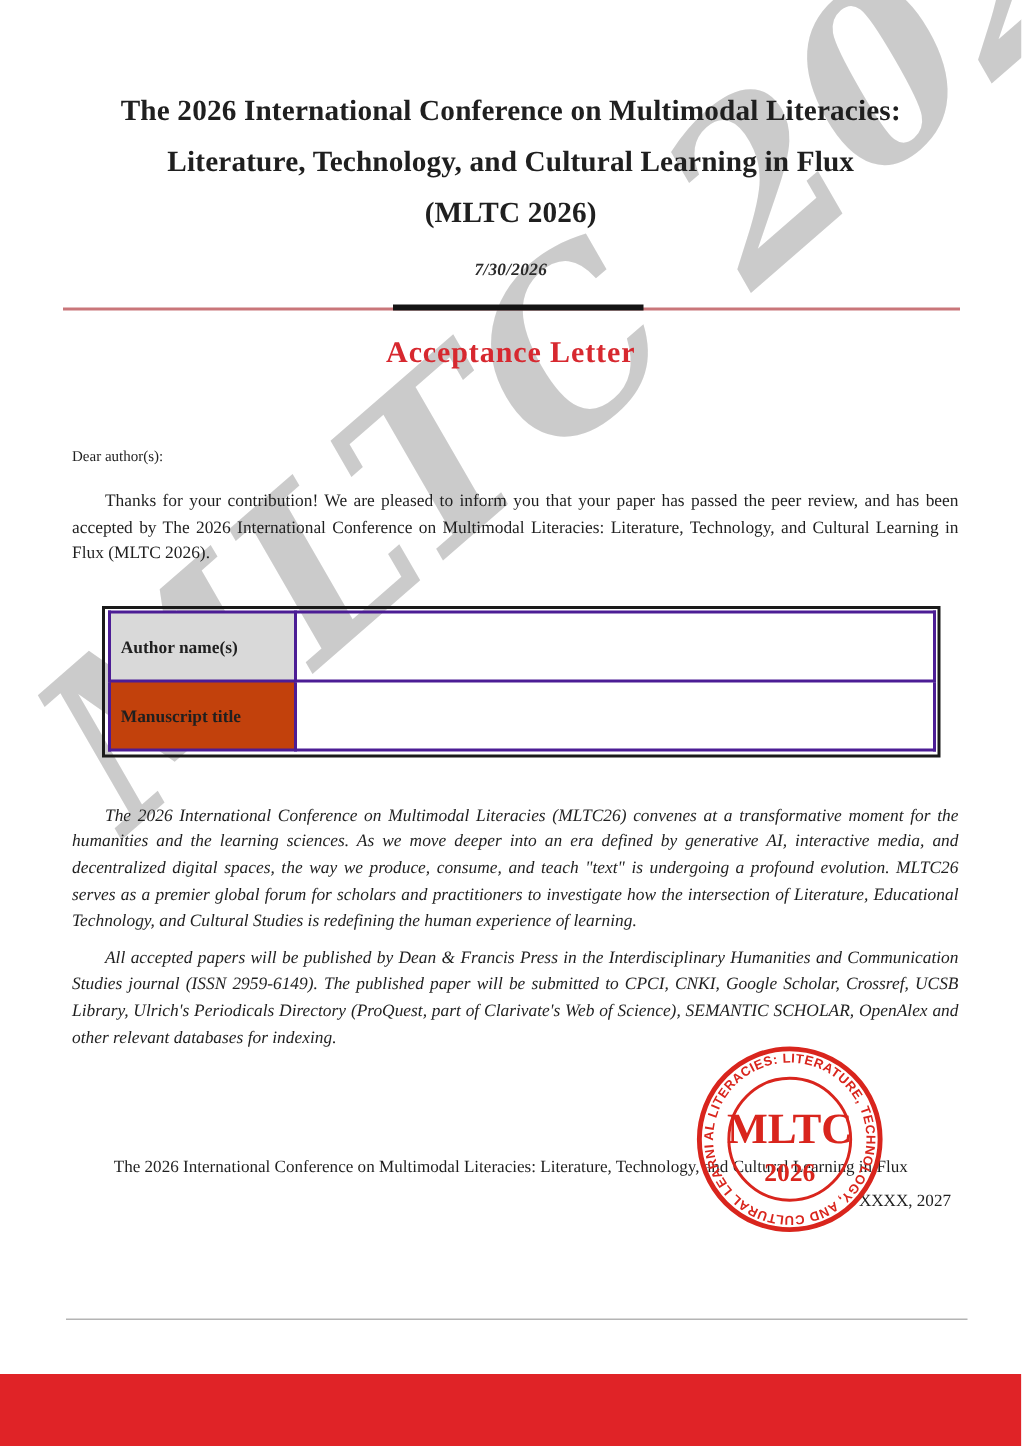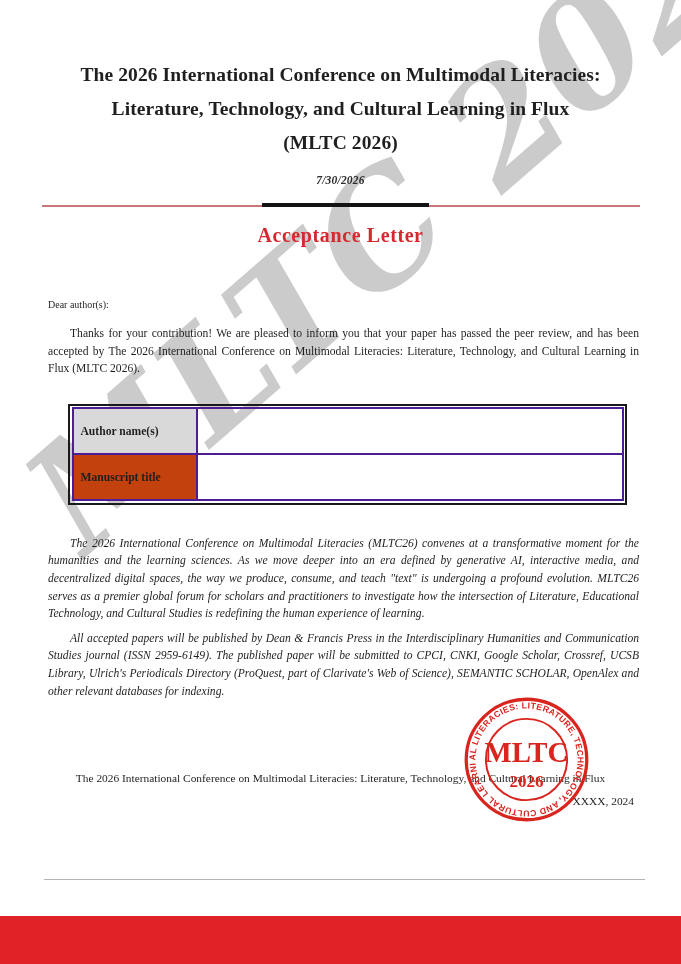--- a/index.html
+++ b/index.html
@@ -266,17 +266,17 @@
     <circle cx="100" cy="100" r="92" fill="none" stroke="#d9251d" stroke-width="5"></circle>
     <circle cx="100" cy="100" r="62" fill="none" stroke="#d9251d" stroke-width="3"></circle>
     <text font-family="'Liberation Sans', sans-serif" font-size="13.2" font-weight="bold" fill="#d9251d" letter-spacing="0.6">
       <textPath href="#ringPathTop" startOffset="50%" text-anchor="middle">MULTIMODAL LITERACIES: LITERATURE, TECHNOLOGY, AND CULTURAL LEARNING IN FLUX</textPath>
     </text>
     <text x="100" y="104" text-anchor="middle" font-family="'Liberation Serif', serif" font-size="44" font-weight="bold" fill="#d9251d">MLTC</text>
     <text x="100" y="142" text-anchor="middle" font-family="'Liberation Serif', serif" font-size="26" font-weight="bold" fill="#d9251d">2026</text>
   </svg>
 
   <div class="footer-line">The 2026 International Conference on Multimodal Literacies: Literature, Technology, and Cultural Learning in Flux</div>
-  <div class="footer-date">XXXX, 2024</div>
+  <div class="footer-date">XXXX, 2027</div>
   <div class="bottom-rule"></div>
   <div id="red-bar" style="background: rgb(224, 35, 39);"></div>
 
 </div>
 
 </body></html>

